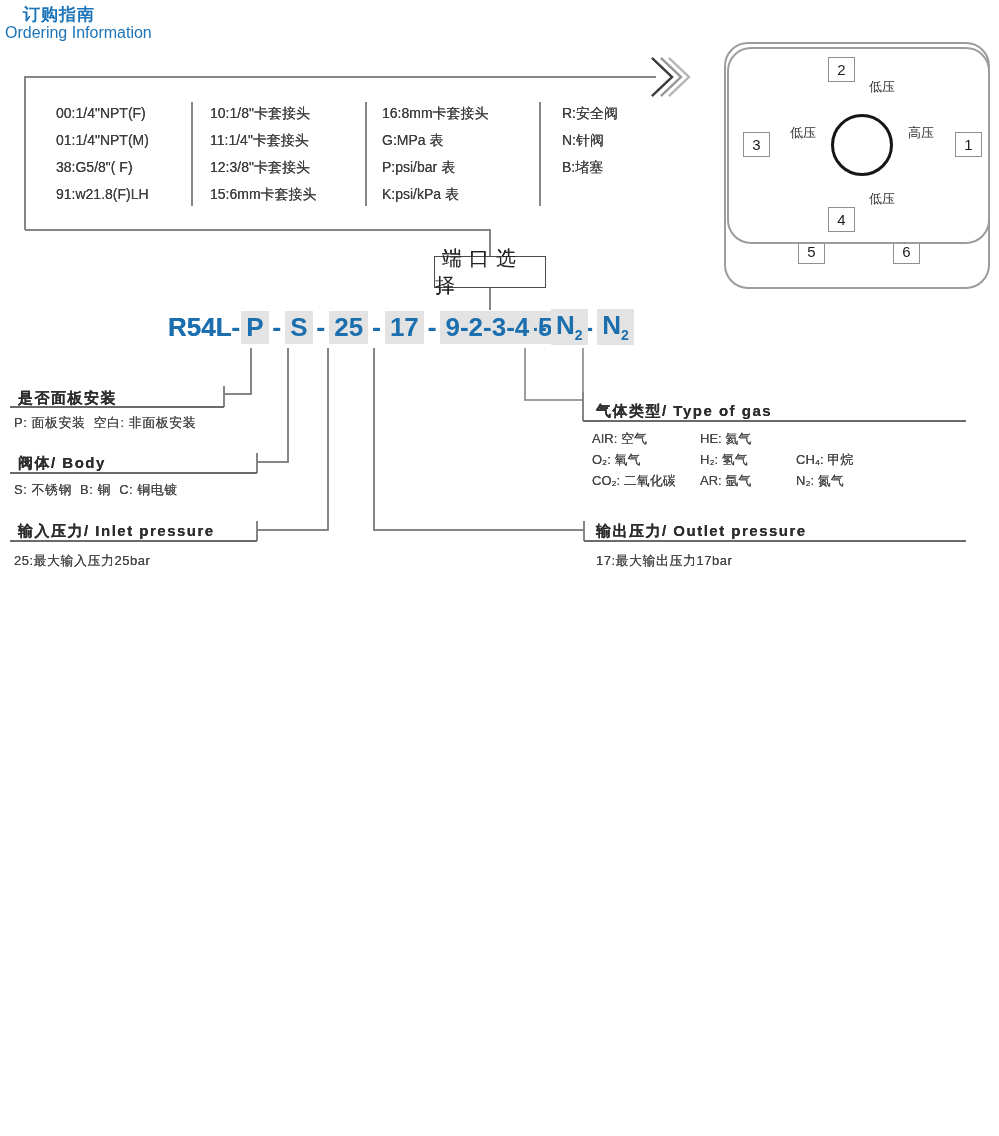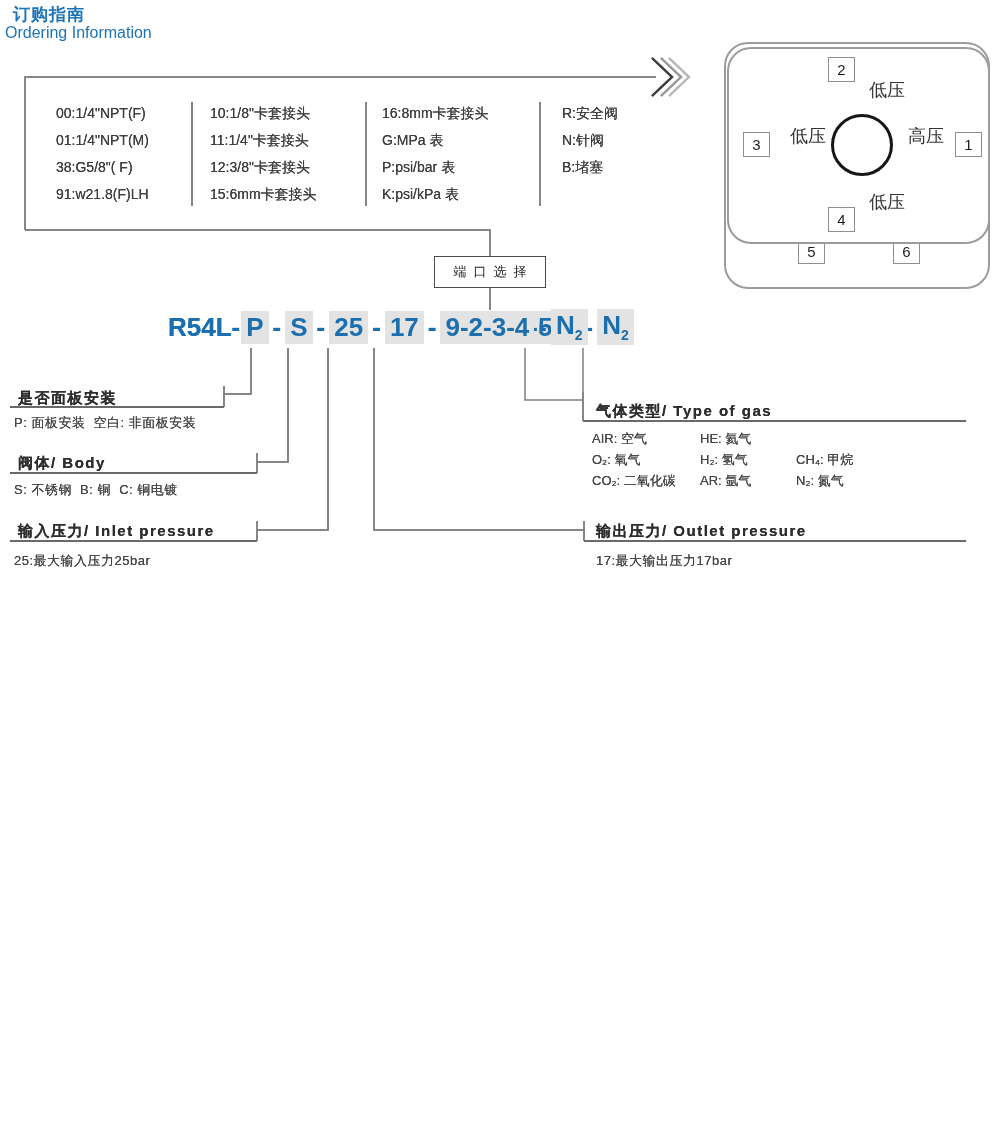--- a/index.html
+++ b/index.html
@@ -1,42 +1,42 @@
 <!DOCTYPE html>
 <html><head>
 <meta charset="utf-8">
 <style>
   html,body{margin:0;padding:0;background:#fff;}
   .page{position:relative;width:999px;height:1136px;background:#fff;overflow:hidden;
         font-family:"Liberation Sans","DejaVu Sans",sans-serif;color:#3c3c3c;}
-  .hdr-zh{position:absolute;left:13px;top:3px;font-size:17px;font-weight:700;color:#1b74b8;letter-spacing:1px;}
+  .hdr-zh{position:absolute;left:23px;top:3px;font-size:17px;font-weight:700;color:#1b74b8;letter-spacing:1px;}
   .hdr-en{position:absolute;left:5px;top:24px;font-size:16px;color:#1b74b8;}
   .sec{position:absolute;left:0;width:999px;height:570px;}
   .s1{top:0;}
   .s2{top:570;}
   .ln{position:absolute;left:0;top:0;pointer-events:none;}
   .t{position:absolute;font-size:14px;color:#3e3e3e;white-space:pre;}
   .psel{position:absolute;left:434px;top:256px;width:110px;height:30px;border:1px solid #4a4a4a;
         background:#fff;display:flex;align-items:center;justify-content:center;
-        font-size:13px;color:#222;letter-spacing:7px;text-indent:7px;}
+        font-size:20px;color:#222;letter-spacing:7px;text-indent:7px;}
   .model{position:absolute;left:167px;top:308px;height:38px;display:flex;align-items:center;
          font-size:26px;font-weight:700;color:#1c6fae;white-space:pre;}
   .mp{display:inline-block;padding:1px 1px;}
   .mp.dash{margin:0 3px;}
   .mp.hl{background:#e3e3e3;padding:1px 5px;}
   .mp sub{font-size:14px;}
   .lt{position:absolute;font-size:15px;font-weight:600;color:#2d2d2d;letter-spacing:1.5px;white-space:pre;}
   .ld{position:absolute;font-size:13px;color:#464646;white-space:pre;letter-spacing:0.5px;}
   .gasgrid{position:absolute;left:592px;top:428px;display:grid;
            grid-template-columns:108px 96px auto;font-size:13px;color:#464646;line-height:21px;white-space:pre;}
   .rrect{position:absolute;border:2px solid #9c9c9c;border-radius:24px;background:#fff;}
   .circ{position:absolute;width:56px;height:56px;border:3px solid #161616;border-radius:50%;background:#fff;}
   .pb{position:absolute;width:25px;height:23px;border:1.5px solid #8f8f8f;background:#fff;
       display:flex;align-items:center;justify-content:center;font-size:15px;color:#1d1d1d;}
-  .pl{position:absolute;font-size:18px;color:#333;}
+  .pl{position:absolute;font-size:13px;color:#333;}
 </style>
 </head>
 <body>
 
 <div class="page">
 
   <div class="hdr-zh">订购指南</div>
   <div class="hdr-en">Ordering Information</div>
 
   <div class="sec s1">

